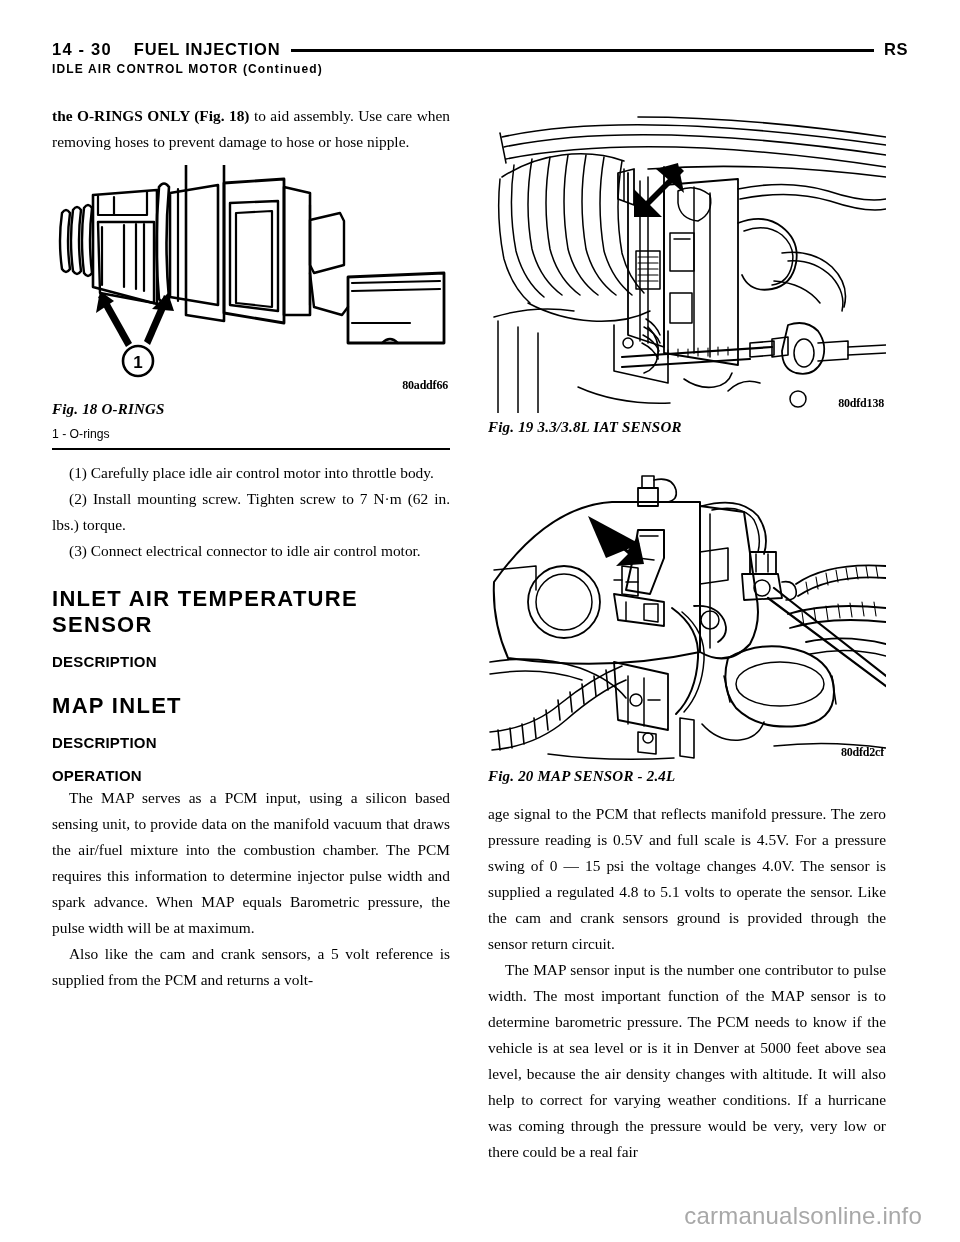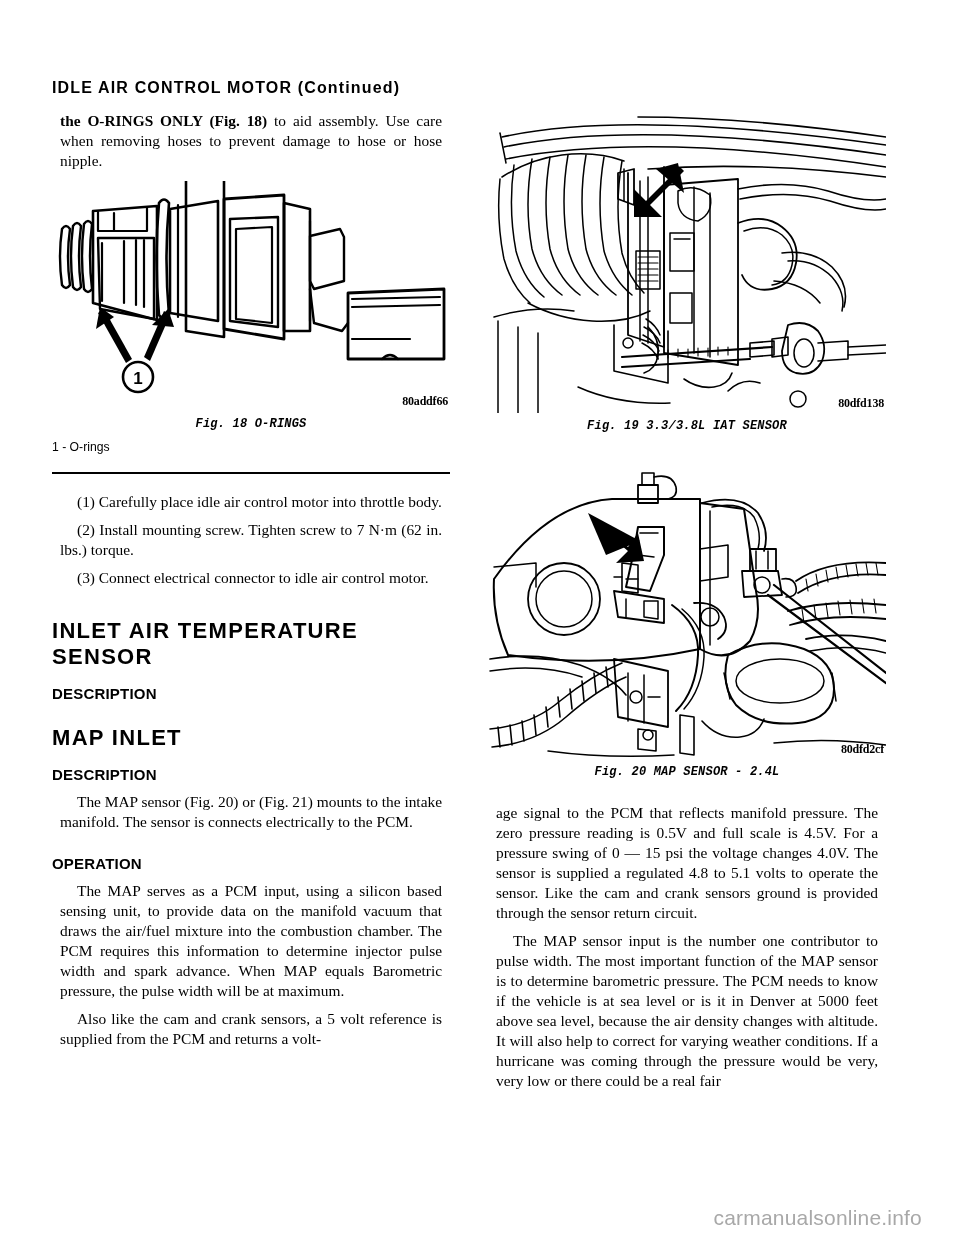--- a/index.html
+++ b/index.html
@@ -56,42 +56,42 @@
   .hdr-code {
     font-size: 16.5px;
     font-weight: bold;
     letter-spacing: 0.5px;
     white-space: nowrap;
   }
 
   .continued-line {
     position: absolute;
     left: 52px;
-    top: 79px;
+    top: 62px;
     font-family: "Liberation Sans", sans-serif;
-    font-size: 16px;
+    font-size: 12px;
     font-weight: bold;
     letter-spacing: 1.15px;
     white-space: nowrap;
   }
 
   
   .col {
     position: absolute;
     top: 103px;
     width: 398px;
   }
   .col-left  { left: 52px; }
   .col-right { left: 488px; }
 
   
   p.body {
-    margin: 8px;
+    margin: 0;
     font-size: 15.4px;
-    line-height: 20px;
+    line-height: 26px;
     text-align: justify;
     text-justify: inter-word;
     font-family: "Liberation Serif", serif;
   }
   p.indent { text-indent: 17px; }
   p.hang   { text-indent: 0; }
 
   .b { font-weight: bold; }
 
   h1.head {
@@ -126,57 +126,62 @@
     right: 2px;
     bottom: 2px;
     font-family: Liberation Serif, serif;
     font-size: 12px;
     font-weight: bold;
     letter-spacing: -0.2px;
     color: #000;
     text-align: center;
   }
   .fig-caption {
-    text-align: center;
-    font-family: Liberation Mono, monospace;
-    font-size: 12px;
+    font-family: Liberation Serif, serif;
+    font-size: 15px;
     font-weight: bold;
     font-style: italic;
     letter-spacing: 0.2px;
     margin-top: 6px;
   }
   .legend {
     margin-top: 9px;
     font-family: "Liberation Sans", sans-serif;
     font-size: 12.2px;
     line-height: 15px;
     border-bottom: 2px solid #000;
-    padding-bottom: 17px;
+    padding-bottom: 6px;
   }
   .legend-item { white-space: nowrap; }
 
   svg { display: block; }
 
   
   .watermark {
     position: absolute;
     right: 38px;
     bottom: 12px;
     font-family: "Liberation Sans", sans-serif;
-    font-size: 21px;
+    font-size: 24px;
     color: #a8a8a8;
     letter-spacing: 0.2px;
     white-space: nowrap;
   }
 </style>
 </head>
 <body>
 
 <div class="page">
 
+  <div class="page-header">
+    <span class="hdr-folio">14 - 30</span>
+    <span class="hdr-section">FUEL INJECTION</span>
+    <span class="hdr-rule"></span>
+    <span class="hdr-code">RS</span>
+  </div>
 
   <div class="continued-line">IDLE AIR CONTROL MOTOR (Continued)</div>
 
   <div class="col col-left">
 
     <p class="body hang"><span class="b">the O-RINGS ONLY (Fig. 18)</span><span> to aid assembly. Use care when removing hoses to prevent damage to hose or hose nipple.</span></p>
 
     <div class="figure" style="margin-top:10px;">
       <div class="fig-art">
         <svg viewBox="0 0 398 230" width="398" height="230">
@@ -244,21 +249,20 @@
 
     <div class="sp-head-top"></div>
     <h1 class="head">INLET AIR TEMPERATURE SENSOR</h1>
     <div class="sp-sub-top"></div>
     <h2 class="subhead">DESCRIPTION</h2>
 
     <div class="sp-head-top"></div>
     <h1 class="head">MAP INLET</h1>
     <div class="sp-sub-top"></div>
     <h2 class="subhead">DESCRIPTION</h2>
-    <p class="body indent">The MAP sensor (Fig. 20) or (Fig. 21) mounts to the intake manifold. The sensor is connects electrically to the PCM.</p>
 
     <div class="sp-sub-top"></div>
     <h2 class="subhead">OPERATION</h2>
     <p class="body indent">The MAP serves as a PCM input, using a silicon based sensing unit, to provide data on the manifold vacuum that draws the air/fuel mixture into the combustion chamber. The PCM requires this information to determine injector pulse width and spark advance. When MAP equals Barometric pressure, the pulse width will be at maximum.</p>
     <p class="body indent">Also like the cam and crank sensors, a 5 volt reference is supplied from the PCM and returns a volt-</p>
   </div>
 
   <div class="col col-right">
 
     <div class="figure">

